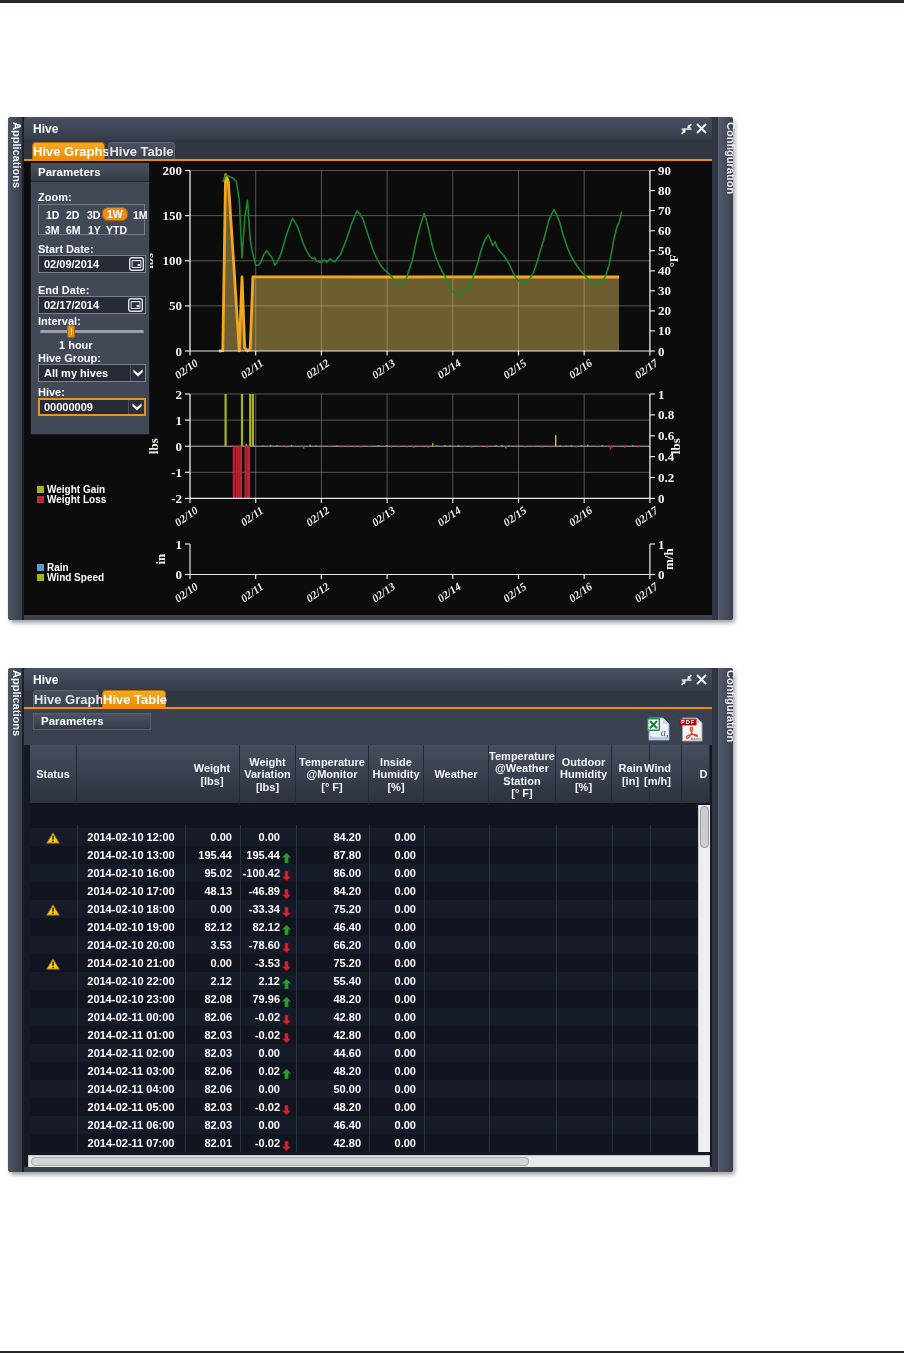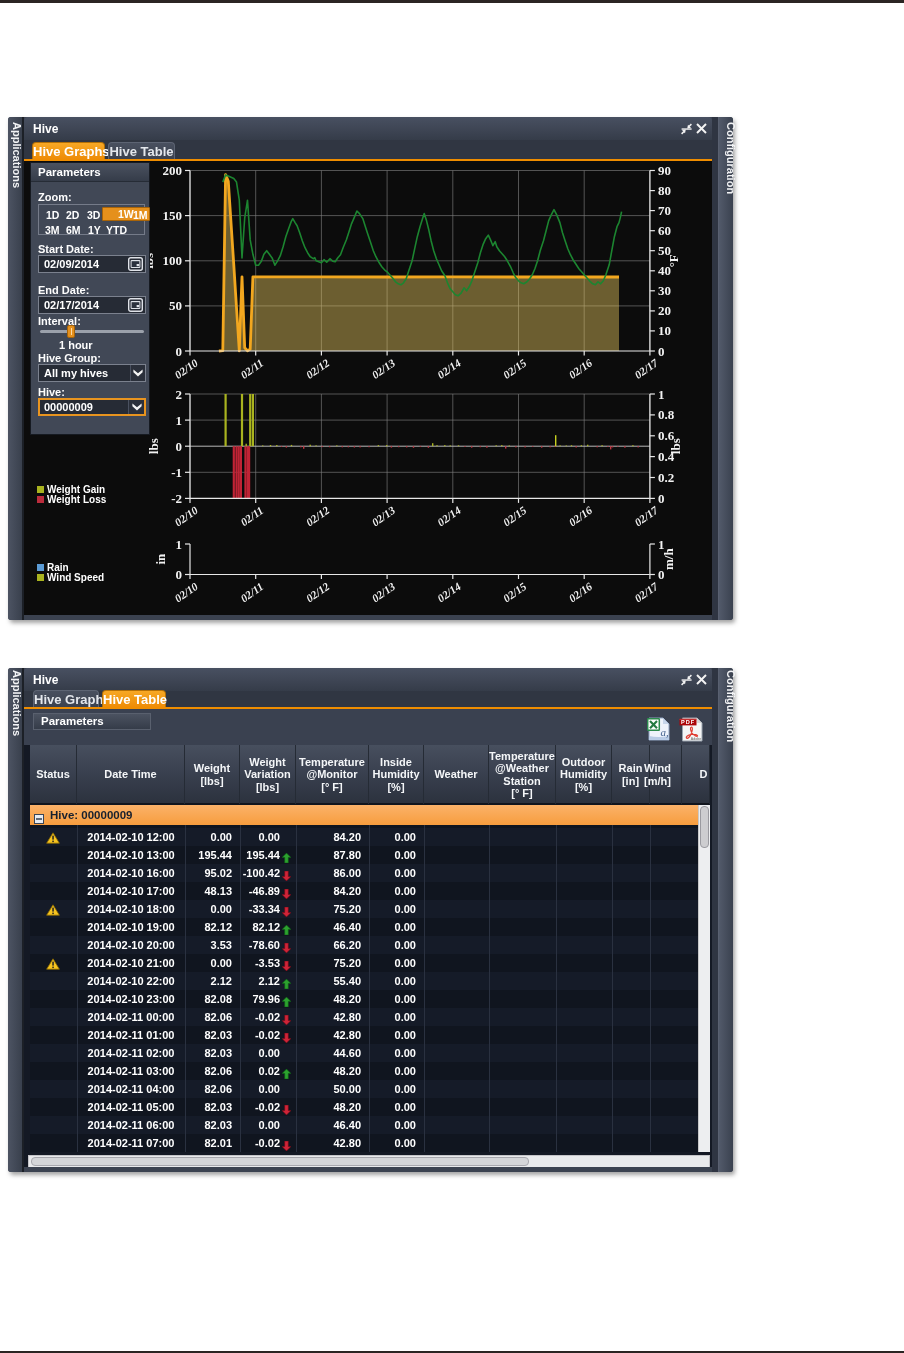--- a/index.html
+++ b/index.html
@@ -29,21 +29,21 @@
 .content2 { position:absolute; left:0; top:41px; width:688px; height:458px; background:#141924; }
 .topstrip2 { position:absolute; left:0; top:0; width:688px; height:36px; background:#3a4150; }
 .botbar { position:absolute; left:0; bottom:0; width:100%; height:5px; background:#3b4250; border-radius:0 0 3px 3px; }
 
 
 .ppanel { position:absolute; left:6px; top:1px; width:120px; height:273px; background:#414856; border:1px solid #161a21; }
 .phead { position:absolute; left:0; top:0; width:100%; height:19px; background:linear-gradient(180deg,#4b5260,#353c49); border-bottom:1px solid #262c36; color:#fff; font-weight:bold; font-size:11.5px; padding:3px 0 0 7px; }
 .plab { position:absolute; left:7px; color:#fdfdfd; font-size:11px; font-weight:600; }
 .zbox { position:absolute; left:7px; top:41px; width:107px; height:31px; border:1px solid #757b89; background:#414856; }
 .zb { position:absolute; color:#fff; font-size:10.5px; font-weight:bold; }
-.zb.on { background:#e5901c; border:1px solid #a96408; border-radius:1px; padding:0 15px; color:#fff; }
+.zb.on { background:#e5901c; border:1px solid #a96408; border-radius:6px; padding:0 4px; color:#fff; }
 .inp { position:absolute; left:7px; width:108px; height:18px; background:#262b35; border:1px solid #7b818e; }
 .inp .tx { position:absolute; left:5px; top:2px; color:#fff; font-size:11px; font-weight:600; }
 .inp .cbtn { position:absolute; right:1px; top:1px; width:16px; height:14px; }
 .drop { position:absolute; left:7px; width:108px; height:18px; background:#262b35; border:1px solid #7b818e; }
 .drop .tx { position:absolute; left:5px; top:2px; color:#fff; font-size:11px; font-weight:600; }
 .dbtn { position:absolute; right:0; top:0; width:15px; height:100%; background:#2b303b; border-left:1px solid #4a5160; display:flex; align-items:center; justify-content:center; }
 .slider { position:absolute; left:9px; top:167px; width:104px; height:3px; background:#9ba1ab; border-radius:2px; }
 .sthumb { position:absolute; left:27px; top:-5px; width:8px; height:13px; background:#e5901c; border:1px solid #a96408; border-radius:2px; }
 .sthumb:after { content:""; position:absolute; left:2.5px; top:2px; width:1.5px; height:7px; background:#ffd9a0; }
 .legend { position:absolute; color:#fff; font-size:10px; font-weight:600; line-height:10px; }
@@ -351,21 +351,21 @@
             <div class="zb" style="left:27px;top:4px;">2D</div>
           <div class="zb" style="left:48px;top:4px;">3D</div>
             <div class="zb on" style="left:63px;top:2px;">1W</div>
           <div class="zb" style="left:94px;top:4px;">1M</div>
           <div class="zb" style="left:6px;top:19px;">3M</div>
             <div class="zb" style="left:27px;top:19px;">6M</div>
           <div class="zb" style="left:49px;top:19px;">1Y</div>
             <div class="zb" style="left:67px;top:19px;">YTD</div>
         </div>
         <div class="plab" style="top:80px;">Start Date:</div>
-        <div class="inp" style="top:92px;">
+        <div class="inp" style="top:92px;text-align:center;">
             <div class="tx">02/09/2014</div>
             <div class="cbtn"><svg width="15" height="14" viewBox="0 0 15 14">
                 <rect x="0.7" y="0.7" width="13.6" height="12.6" rx="2" fill="none" stroke="#dfe2e8" stroke-width="1.4"></rect>
                 <rect x="2.6" y="3" width="9.8" height="8" rx="1" fill="#dfe2e8"></rect>
                 <rect x="3.6" y="4.2" width="7.8" height="5.8" fill="#2b313d"></rect>
                 <rect x="8.6" y="7" width="2.6" height="2.2" fill="#dfe2e8"></rect>
               </svg></div>
           </div>
         <div class="plab" style="top:121px;">End Date:</div>
         <div class="inp" style="top:133px;">
@@ -458,38 +458,30 @@
             <path d="M18 2 L23 7 H18 Z" fill="#d6d6d6"></path>
             <rect x="0.5" y="2.8" width="17" height="6.6" fill="#ab0508"></rect>
             <rect x="0.5" y="2.8" width="17" height="1.2" fill="#d84b4b" opacity="0.6"></rect>
             <text x="9" y="8.1" font-size="5.6" font-weight="bold" fill="#fff" font-family="Liberation Sans,sans-serif" text-anchor="middle" letter-spacing="1">PDF</text>
             <path d="M12.5 11 C10.5 11.5 11.5 15 13.5 17.5 C15.5 20 18 21 18.5 20 C19 19 15 18 12 18.5 C9 19 6.5 21 7.5 22 C8.5 23 11 21 12.3 17.5 C13.5 14.5 13.8 11 12.5 11 Z" fill="none" stroke="#e03c31" stroke-width="1.2"></path>
             <text x="17" y="24.3" font-size="3.6" fill="#666" font-family="Liberation Sans,sans-serif" text-anchor="middle">Adobe</text>
           </svg></div>
       <div class="tblwrap">
         <div class="thead">
             <div class="hc" style="left:0px;width:47px">Status</div>
-            <div class="hc" style="left:47px;width:108px">Date Time</div>
             <div class="hc" style="left:155px;width:55px">Weight<br>[lbs]</div>
             <div class="hc" style="left:210px;width:56px">Weight<br>Variation<br>[lbs]</div>
             <div class="hc" style="left:266px;width:73px">Temperature<br>@Monitor<br>[° F]</div>
             <div class="hc" style="left:339px;width:55px">Inside<br>Humidity<br>[%]</div>
             <div class="hc" style="left:394px;width:65px">Weather</div>
             <div class="hc" style="left:459px;width:67px">Temperature<br>@Weather<br>Station<br>[° F]</div>
             <div class="hc" style="left:526px;width:56px">Outdoor<br>Humidity<br>[%]</div>
             <div class="hc" style="left:582px;width:38px">Rain<br>[in]</div>
             <div class="hc" style="left:604px;width:48px">Wind<br>[m/h]</div>
             <div class="hc" style="left:668px;width:12px">D</div>
-          </div>
-        <div class="grow">
-            <span class="mi"><svg width="10" height="10" viewBox="0 0 10 10">
-                <rect x="0.5" y="0.5" width="9" height="9" fill="#e8ecf2" stroke="#3a4556" stroke-width="1"></rect>
-                <rect x="2" y="4.3" width="6" height="1.4" fill="#2a3443"></rect>
-              </svg></span>
-            <span class="gt">Hive: 00000009</span>
           </div>
         <div class="tbody">
 <div class="trow odd">
               <div class="warn"><svg width="14" height="12" viewBox="0 0 14 12">
                   <path d="M7 0.8 L13.4 11.2 L0.6 11.2 Z" fill="#f7c420" stroke="#8a6a00" stroke-width="0.8"></path>
                   <rect x="6.3" y="3.6" width="1.5" height="4" fill="#222"></rect>
                   <rect x="6.3" y="8.6" width="1.5" height="1.5" fill="#222"></rect>
                 </svg></div>
               <div class="dt">2014-02-10 12:00</div>
               <div class="num wgt">0.00</div>

